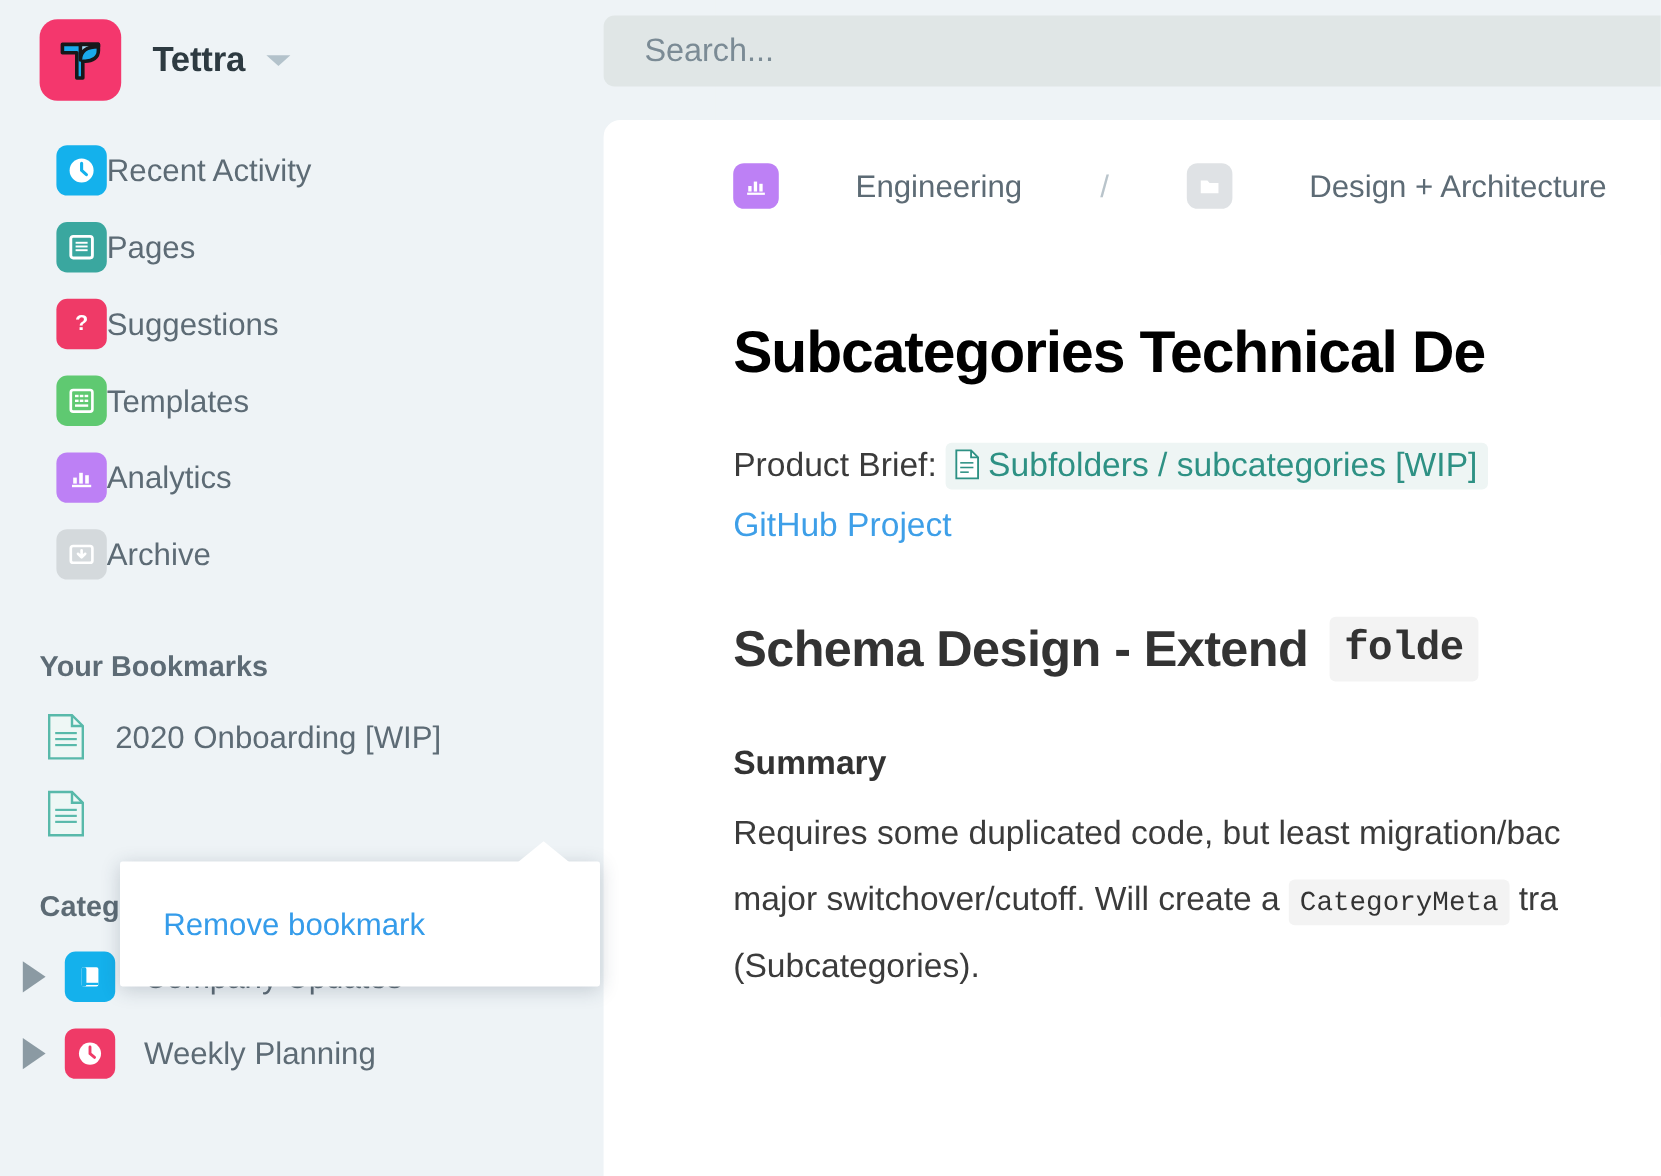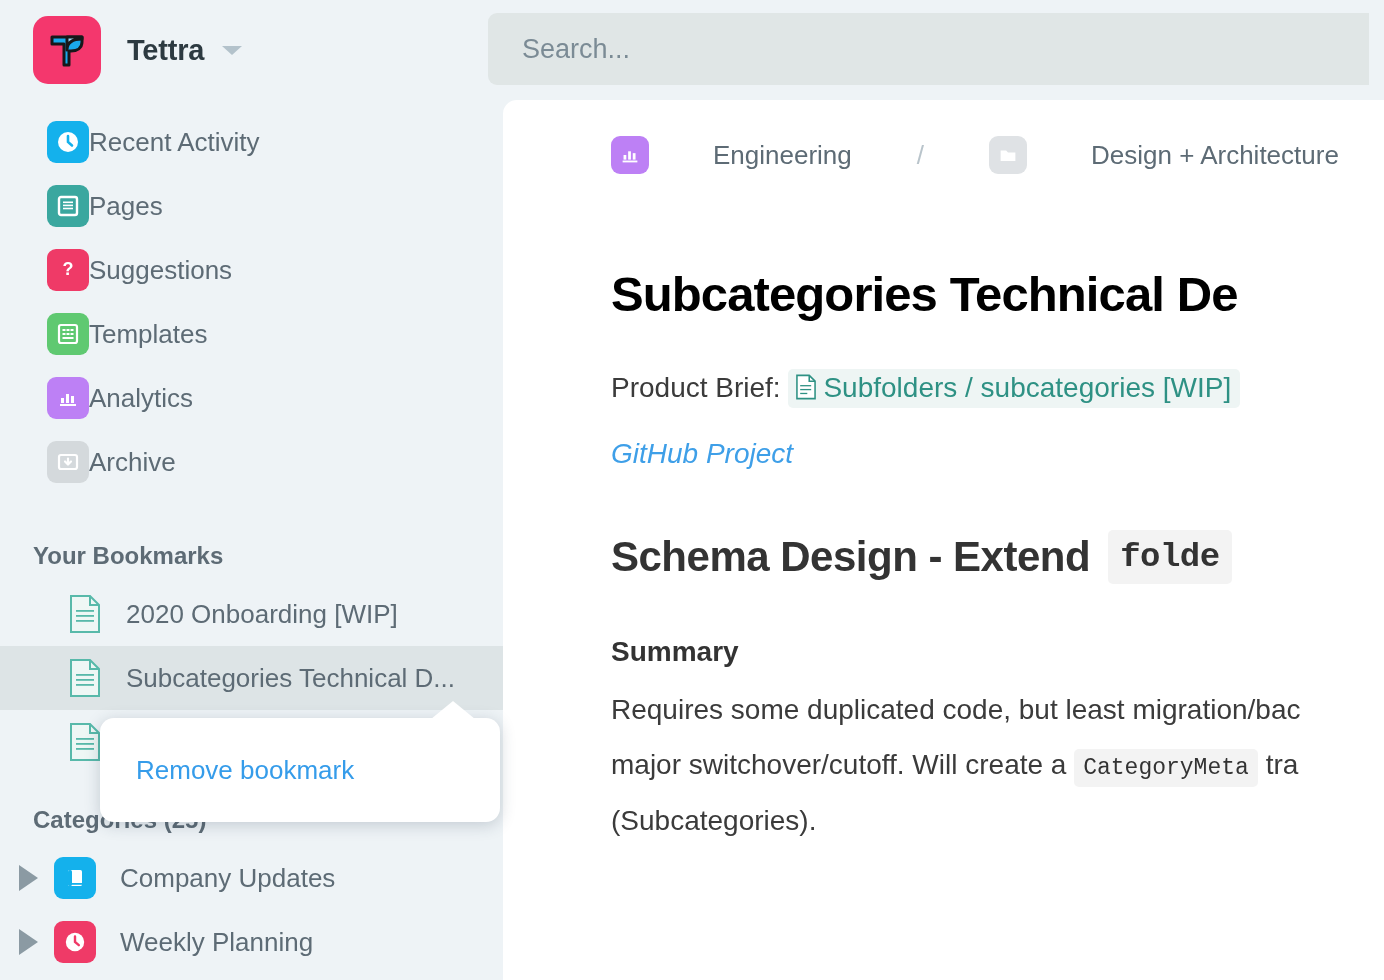--- a/index.html
+++ b/index.html
@@ -133,21 +133,21 @@
     margin-top: 48px;
     margin-bottom: 12px;
   }
   .section-title.categories { margin-top: 32px; }
 
   
   .bm-item {
     display: flex;
     align-items: center;
     height: 64px;
-    padding: 0 16px 0 68px;
+    padding: 0 16px 0 38px;
     cursor: pointer;
     position: relative;
   }
   .bm-item.active { background: #dde4e6; }
 
   .bm-label {
     margin-left: 24px;
     font-size: 26px;
     color: #5d6b75;
     white-space: nowrap;
@@ -206,21 +206,21 @@
   }
 
   
   .popover {
     position: absolute;
     left: 100px;
     top: 718px;
     width: 400px;
     height: 104px;
     background: #ffffff;
-    border-radius: 14px;
+    border-radius: 2px;
     box-shadow: 0 3px 16px rgba(40,60,80,0.22);
     z-index: 40;
     display: flex;
     align-items: center;
   }
   .popover-caret {
     position: absolute;
     top: -17px;
     right: 25px;
     width: 0; height: 0;
@@ -232,24 +232,24 @@
     font-size: 26px;
     color: #359cea;
     padding-left: 36px;
     cursor: pointer;
     white-space: nowrap;
   }
 
   
   .search-bar {
     position: absolute;
-    left: 488px;
+    left: 503px;
     top: 13px;
     width: 881px;
-    height: 72px;
+    height: 59px;
     background: #e0e6e6;
     border-radius: 9px 0 0 9px;
     display: flex;
     align-items: center;
     padding-left: 34px;
   }
   .search-input {
     border: 0;
     outline: 0;
     background: transparent;
@@ -332,24 +332,23 @@
     border-radius: 5px;
     padding: 3px 9px 5px 7px;
     white-space: nowrap;
   }
   .pill-link .docicon { margin-right: 6px; vertical-align: -3px; }
 
   .plain-link {
     display: block;
     font-size: 28px;
     color: #3e9fe8;
-    margin-top: 28px;
-    cursor: pointer;
-    white-space: nowrap;
-    font-style: italic;
+    margin-top: 12px;
+    cursor: pointer;
+    white-space: nowrap;
   }
 
   .h2 {
     font-size: 42px;
     font-weight: bold;
     color: #333333;
     letter-spacing: -0.5px;
     margin-top: 60px;
     white-space: nowrap;
     display: flex;
@@ -497,37 +496,20 @@
             <path d="M3 2 H22 L31 11 V38 H3 Z" fill="#eef7f5" stroke="#58b9aa" stroke-width="2"></path>
             <path d="M22 2 V11 H31" fill="none" stroke="#58b9aa" stroke-width="2"></path>
             <rect x="8" y="16" width="18" height="1.8" fill="#58b9aa"></rect>
             <rect x="8" y="21" width="18" height="1.8" fill="#58b9aa"></rect>
             <rect x="8" y="26" width="18" height="1.8" fill="#58b9aa"></rect>
           </svg>
         </div>
         <div class="bm-label">2020 Onboarding [WIP]</div>
       </div>
 
-      <div class="bm-item active">
-        <div>
-          <svg width="34" height="40" viewBox="0 0 34 40">
-            <path d="M3 2 H22 L31 11 V38 H3 Z" fill="#eef7f5" stroke="#58b9aa" stroke-width="2"></path>
-            <path d="M22 2 V11 H31" fill="none" stroke="#58b9aa" stroke-width="2"></path>
-            <rect x="8" y="16" width="18" height="1.8" fill="#58b9aa"></rect>
-            <rect x="8" y="21" width="18" height="1.8" fill="#58b9aa"></rect>
-            <rect x="8" y="26" width="18" height="1.8" fill="#58b9aa"></rect>
-          </svg>
-        </div>
-        <div class="bm-label">Subcategories Technical D...</div>
-        <div class="bm-dots">
-          <i></i>
-            <i></i>
-            <i></i>
-        </div>
-      </div>
 
       <div class="bm-item">
         <div>
           <svg width="34" height="40" viewBox="0 0 34 40">
             <path d="M3 2 H22 L31 11 V38 H3 Z" fill="#eef7f5" stroke="#58b9aa" stroke-width="2"></path>
             <path d="M22 2 V11 H31" fill="none" stroke="#58b9aa" stroke-width="2"></path>
             <rect x="8" y="16" width="18" height="1.8" fill="#58b9aa"></rect>
             <rect x="8" y="21" width="18" height="1.8" fill="#58b9aa"></rect>
             <rect x="8" y="26" width="18" height="1.8" fill="#58b9aa"></rect>
           </svg>

